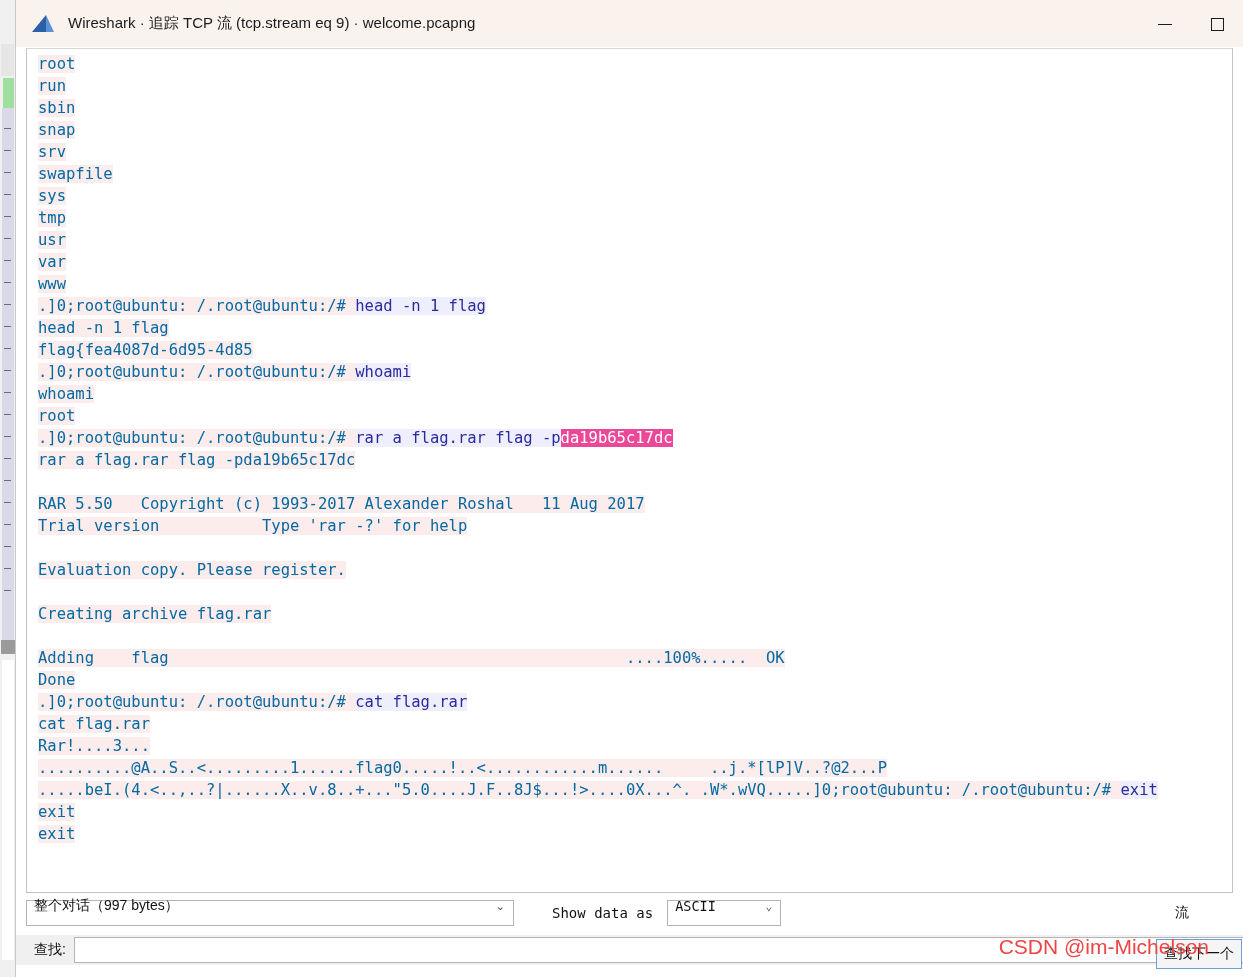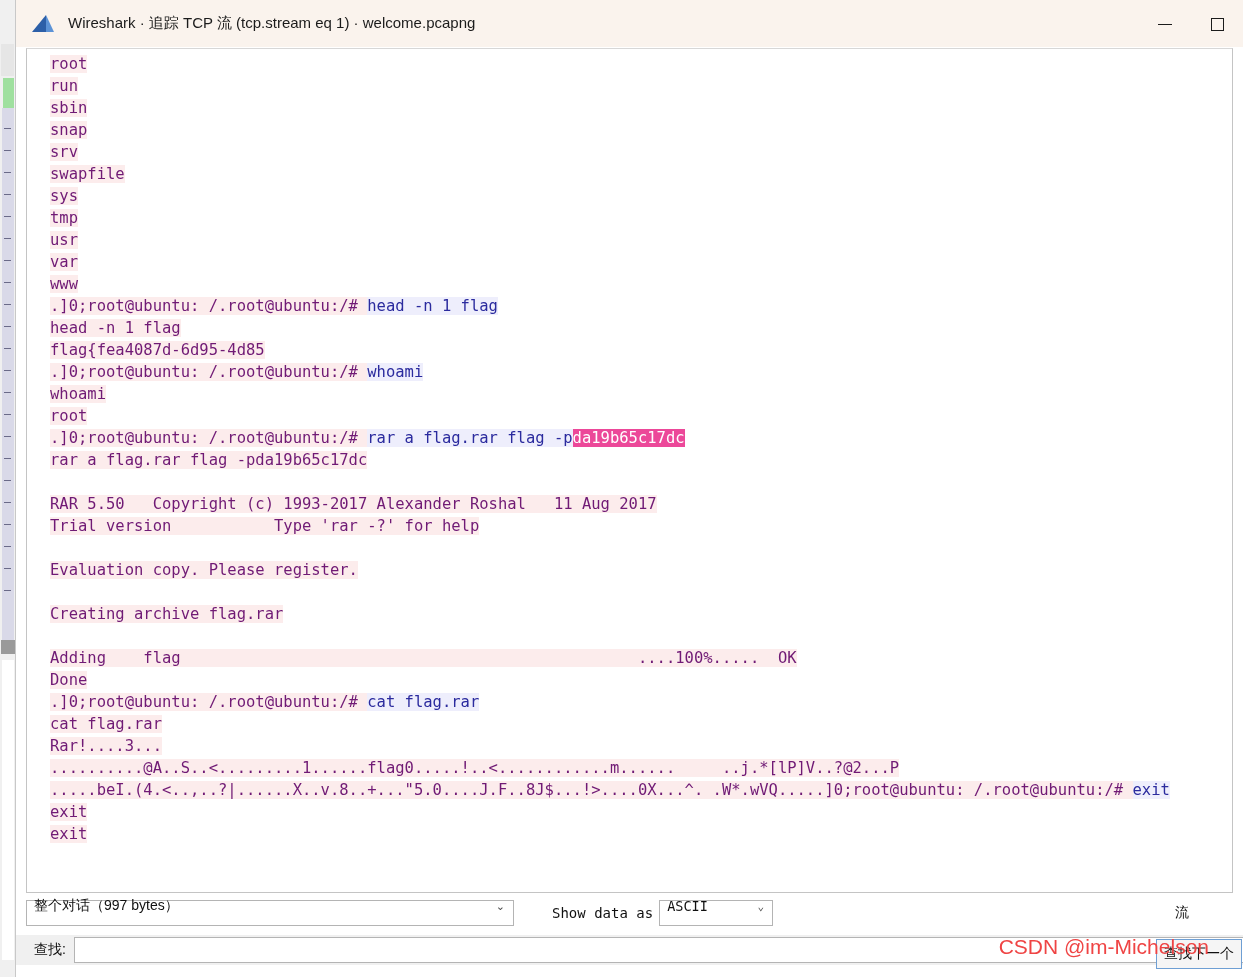--- a/index.html
+++ b/index.html
@@ -77,21 +77,21 @@
   }
   .stream {
     position: absolute; left: 0; top: 4px; right: 0;
     padding: 0 0 0 11px;
     font-family: "DejaVu Sans Mono", "Liberation Mono", monospace;
     font-size: 15.5px;
     line-height: 22px;
     white-space: pre;
   }
   .line { height: 22px; }
-  .srv { color: #701a75; background: #fcecec; margin-left: 12px; }
+  .srv { color: #0369a1; background: #fcecec; }
   .cli { color: #2b2b9e; background: #eeeefc; }
   .sel { color: #ffffff; background: #ec4899; }
   .blank { height: 22px; }
 
   
   .status-line {
     margin: 5px 0 0 10px;
     height: 22px;
     font-family: "Liberation Serif", serif;
     font-style: italic;
@@ -119,21 +119,21 @@
     font-family: "Liberation Sans", sans-serif;
     position: relative;
   }
   .combo .caret {
     margin-left: auto; margin-right: 8px;
     color: #4a4a4a; font-size: 11px;
   }
   #conversation-combo { width: 488px; }
   #encoding-combo { width: 114px; font-family: "DejaVu Sans Mono", monospace; font-size: 13.5px; }
   .lbl-showdata {
-    margin-left: 38px; margin-right: 6px;
+    margin-left: 38px; margin-right: 14px;
     font-family: "DejaVu Sans Mono", "Liberation Mono", monospace;
     font-size: 14px; color: #101010;
   }
   .stream-label {
     position: absolute; right: 44px;
     font-size: 14px; color: #101010;
   }
 
   
   .findrow {
@@ -212,21 +212,21 @@
 
 <div class="window">
 
   <div class="titlebar">
     <span class="title-icon">
       <svg width="26" height="20" viewBox="0 0 26 20">
         <path d="M2 18 L16 1 L16 18 Z" fill="#2c5fa8"></path>
         <path d="M16 1 L16 18 L24 18 Z" fill="#5b92d6"></path>
       </svg>
     </span>
-    <span class="title-text">Wireshark · 追踪 TCP 流 (tcp.stream eq 1) · welcome.pcapng</span>
+    <span class="title-text">Wireshark · 追踪 TCP 流 (tcp.stream eq 9) · welcome.pcapng</span>
     <div class="win-controls">
       <div class="win-btn">
         <span class="glyph-min"></span>
       </div>
       <div class="win-btn">
         <span class="glyph-max"></span>
       </div>
     </div>
   </div>
 

